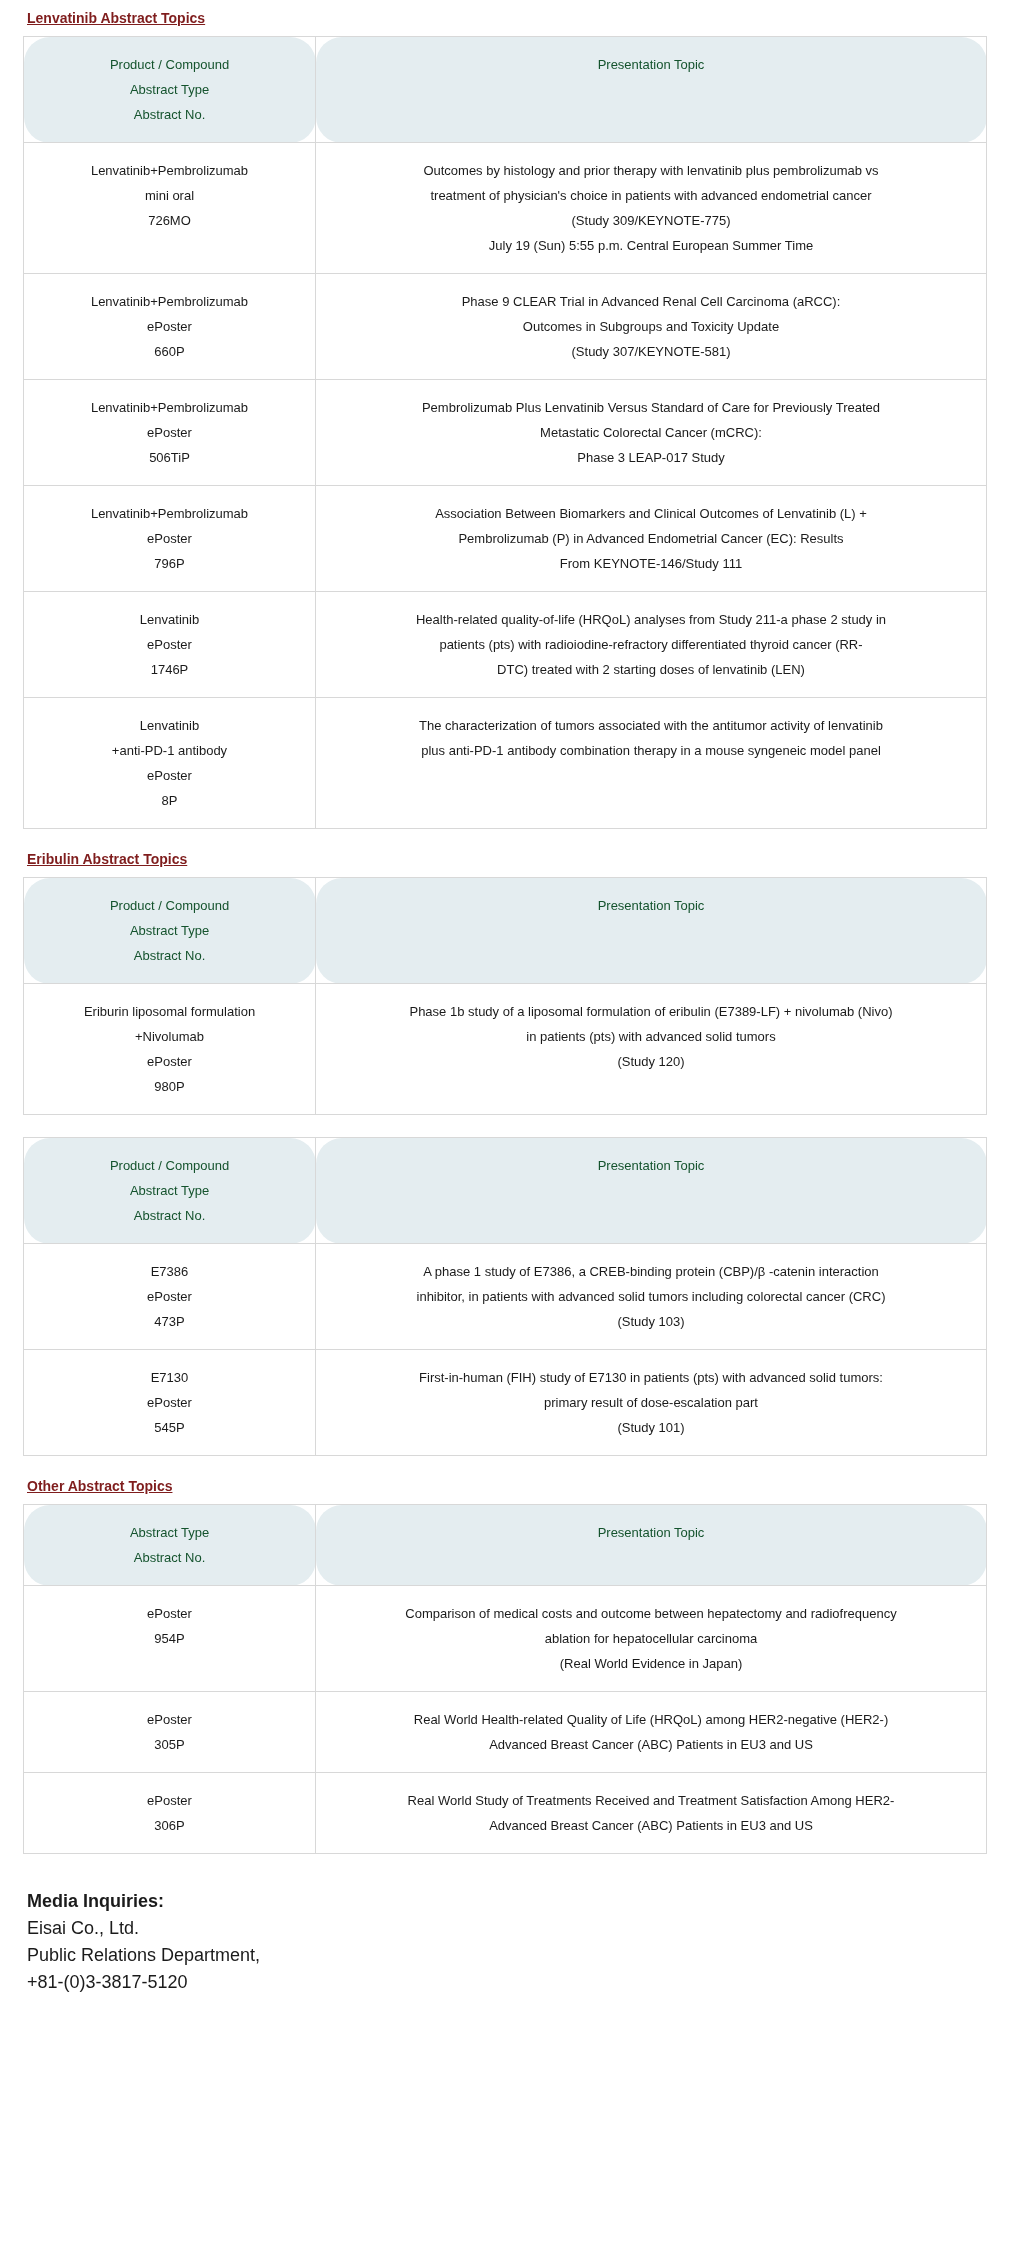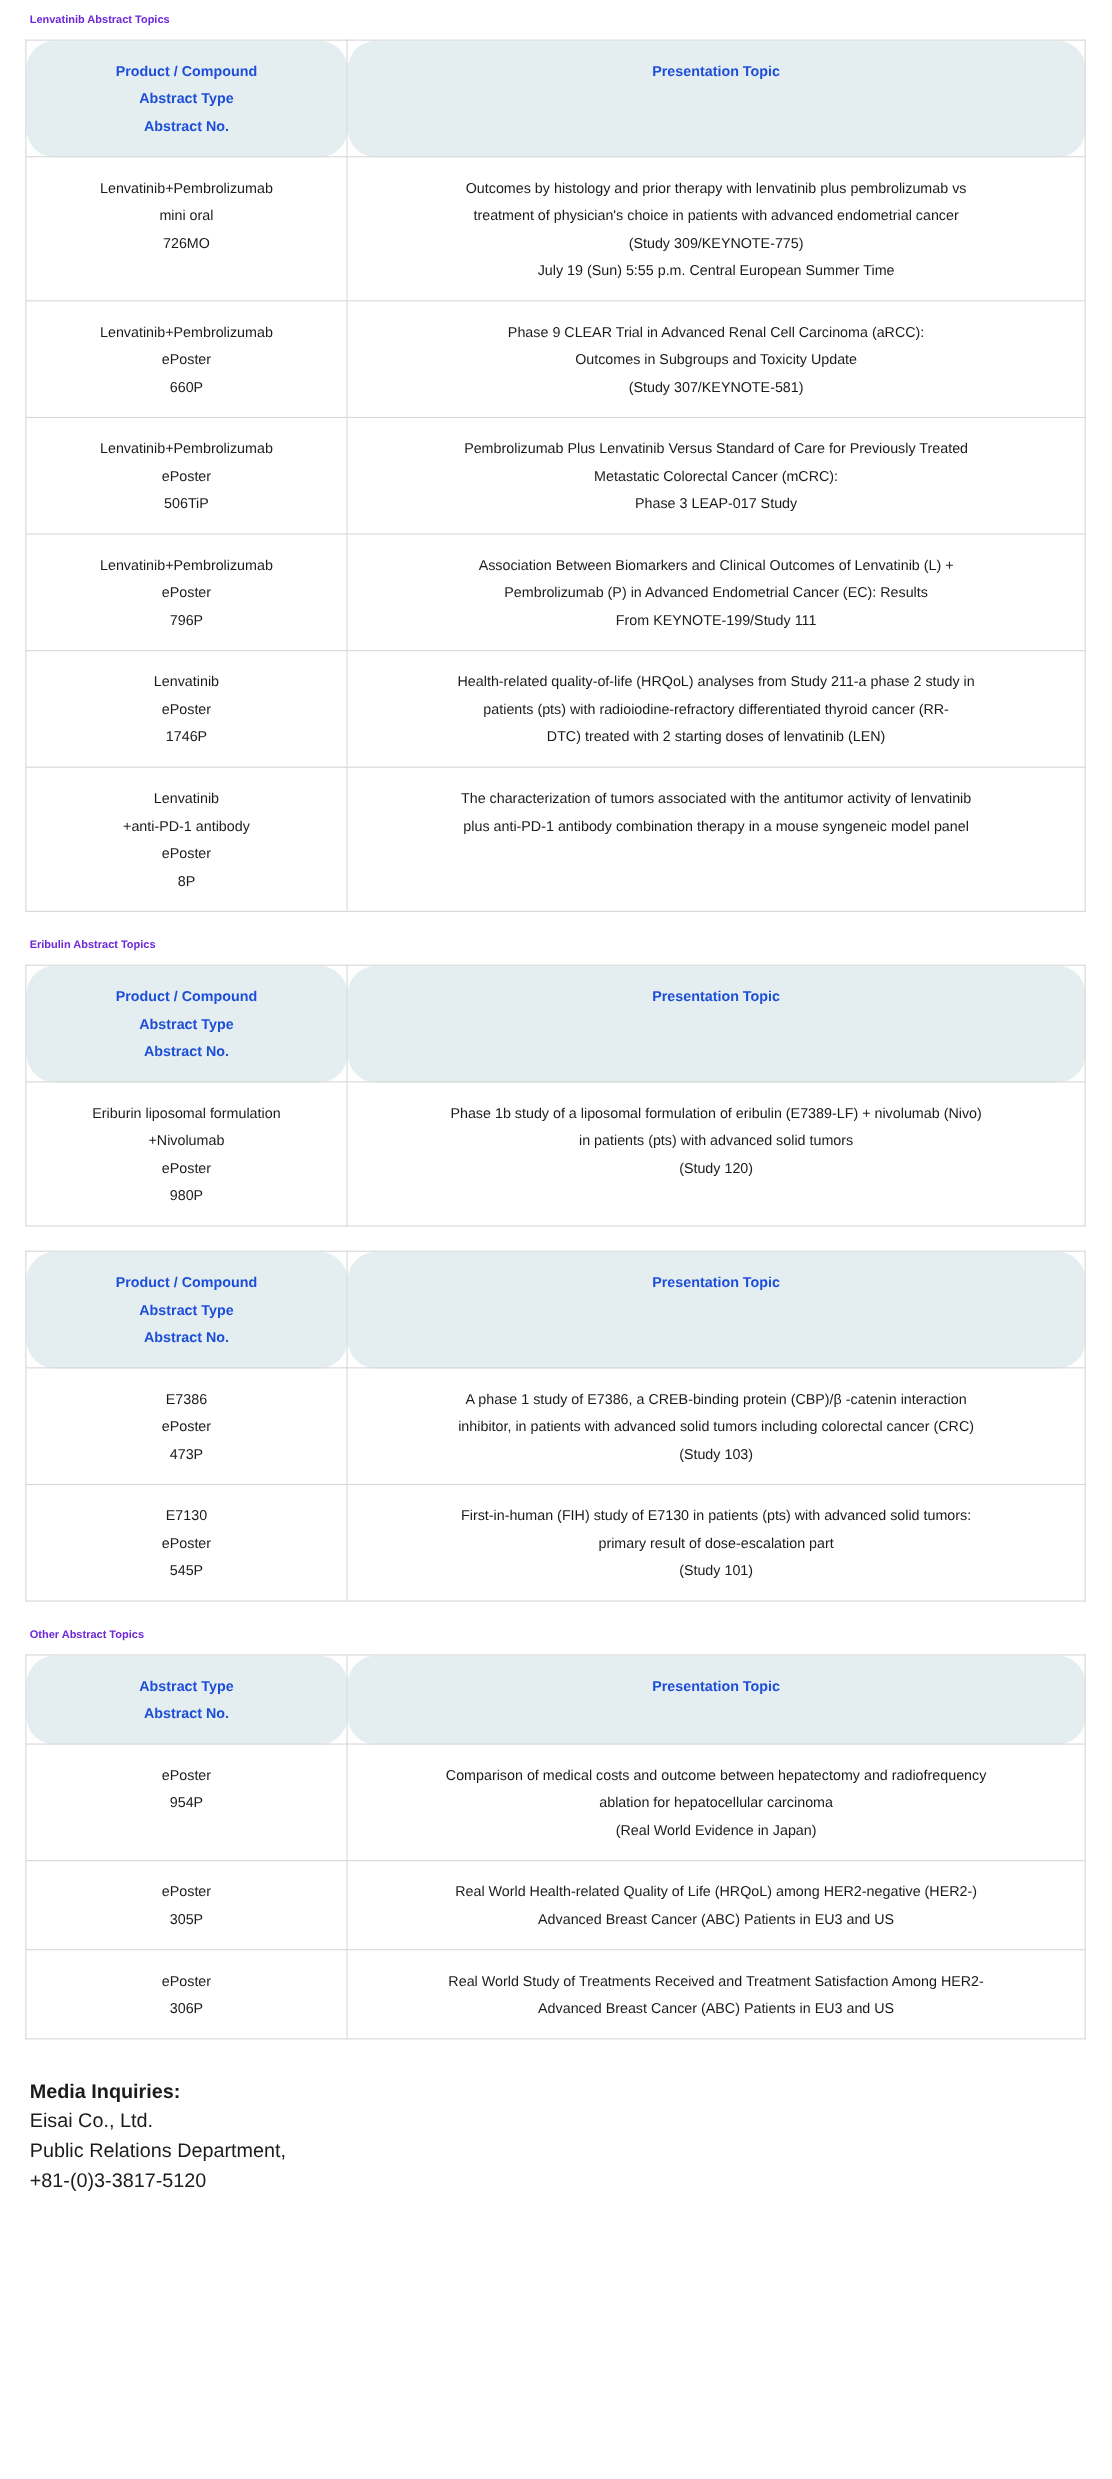--- a/index.html
+++ b/index.html
@@ -15,47 +15,48 @@
     box-sizing: border-box;
     padding: 10px 0 40px 0;
   }
   .content {
     margin-left: 23px;
     width: 963px;
   }
   .section { margin-top: 22px; }
   .section:first-child { margin-top: 0; }
   .section-title {
-    font-size: 10px;
+    font-size: 14px;
     font-weight: bold;
-    color: #6d28d9;
+    color: #7f1d1d;
     margin: 0 0 9px 4px;
     line-height: 17px;
+    text-decoration: underline;
   }
   table.abstracts {
     width: 963px;
     border-collapse: collapse;
     table-layout: fixed;
   }
   table.abstracts col.c1 { width: 292px; }
   table.abstracts col.c2 { width: 671px; }
   table.abstracts th, table.abstracts td {
     border: 1px solid #d8d8d8;
     vertical-align: top;
     text-align: center;
     font-size: 13px;
     line-height: 25px;
     padding: 15px 14px;
     white-space: pre-line;
     font-weight: normal;
   }
   table.abstracts th {
     background: #e4edf0;
-    font-weight: bold;
-    color: #1d4ed8;
+    font-weight: normal;
+    color: #14532d;
     border-radius: 26px;
   }
   .footer {
     margin: 34px 0 0 4px;
     font-size: 18px;
     line-height: 27px;
   }
   .footer .lead { font-weight: bold; }
 </style>
 </head>
@@ -102,21 +103,21 @@
           <td>Pembrolizumab Plus Lenvatinib Versus Standard of Care for Previously Treated
 Metastatic Colorectal Cancer (mCRC):
 Phase 3 LEAP-017 Study</td>
         </tr>
         <tr>
           <td>Lenvatinib+Pembrolizumab
 ePoster
 796P</td>
           <td>Association Between Biomarkers and Clinical Outcomes of Lenvatinib (L) +
 Pembrolizumab (P) in Advanced Endometrial Cancer (EC): Results
-From KEYNOTE-199/Study 111</td>
+From KEYNOTE-146/Study 111</td>
         </tr>
         <tr>
           <td>Lenvatinib
 ePoster
 1746P</td>
           <td>Health-related quality-of-life (HRQoL) analyses from Study 211-a phase 2 study in
 patients (pts) with radioiodine-refractory differentiated thyroid cancer (RR-
 DTC) treated with 2 starting doses of lenvatinib (LEN)</td>
         </tr>
         <tr>

